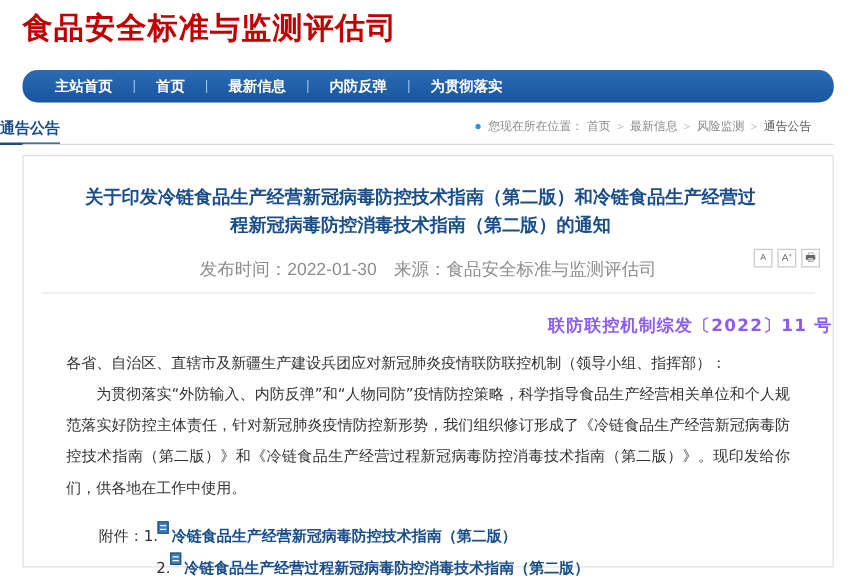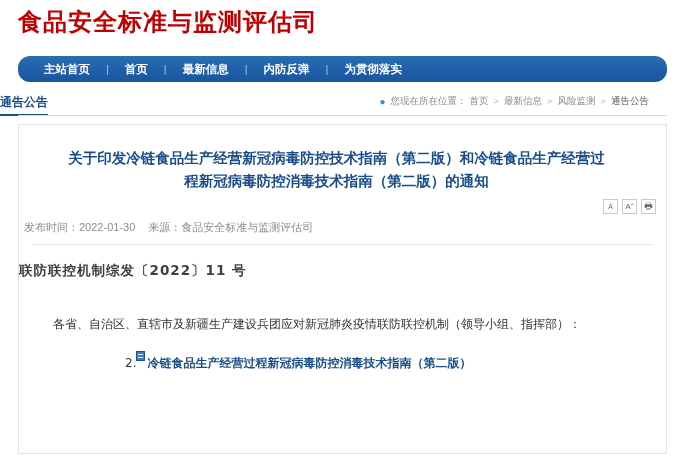--- a/index.html
+++ b/index.html
@@ -123,23 +123,23 @@
   .art-title {
     margin: 22px 58px 0 46px;
     text-align: center;
     font-size: 14.5px;
     font-weight: bold;
     color: #1a4e8a;
     line-height: 23px;
     font-family: "DejaVu Sans", "Liberation Sans", sans-serif;
   }
   .art-meta {
-    margin-top: 27px;
-    text-align: left;
-    font-size: 11px;
+    margin-top: 14px;
+    text-align: center;
+    font-size: 14px;
     color: #8d8d8d;
   }
   .art-meta span { margin: 0 5px; }
 
   
   .tool-buttons {
     position: absolute;
     right: 10px;
     top: 74px;
     display: flex;
@@ -164,30 +164,30 @@
   .tool-btn.print { font-size: 9px; }
 
   .meta-rule {
     margin: 9px 14px 0 14px;
     height: 1px;
     background: #e6e6e6;
   }
 
   .doc-number {
     margin-top: 17px;
-    text-align: left;
+    text-align: right;
     font-size: 13.5px;
     font-weight: bold;
-    color: #404040;
+    color: #8b5cf6;
     letter-spacing: 1px;
     font-family: "DejaVu Sans", "Liberation Sans", sans-serif;
   }
 
   .body-text {
-    margin: 32px 34px 0 34px;
+    margin: 8px 34px 0 34px;
     font-size: 12px;
     line-height: 25px;
     color: #333;
     text-align: justify;
     font-family: "DejaVu Sans", "Liberation Sans", sans-serif;
   }
   .body-text p { margin: 0; }
   .indent2 { text-indent: 24px; }
 
   .attach-block {
@@ -278,23 +278,30 @@
       <div class="tool-btn">A⁺</div>
       <div class="tool-btn print">🖶</div>
     </div>
 
     <div class="meta-rule"></div>
 
     <div class="doc-number">联防联控机制综发〔2022〕11 号</div>
 
     <div class="body-text">
       <p>各省、自治区、直辖市及新疆生产建设兵团应对新冠肺炎疫情联防联控机制（领导小组、指挥部）：</p>
+      <p class="indent2">为贯彻落实“外防输入、内防反弹”和“人物同防”疫情防控策略，科学指导食品生产经营相关单位和个人规范落实好防控主体责任，针对新冠肺炎疫情防控新形势，我们组织修订形成了《冷链食品生产经营新冠病毒防控技术指南（第二版）》和《冷链食品生产经营过程新冠病毒防控消毒技术指南（第二版）》。现印发给你们，供各地在工作中使用。</p>
     </div>
 
     <div class="attach-block">
+      <div class="attach-row">
+        <span class="attach-label">附件：</span>
+        <span class="attach-num">1.</span>
+        <span class="file-icon"></span>
+        <a class="attach-link">冷链食品生产经营新冠病毒防控技术指南（第二版）</a>
+      </div>
       <div class="attach-row attach-indent">
         <span class="attach-num">2.</span>
         <span class="file-icon"></span>
         <a class="attach-link">冷链食品生产经营过程新冠病毒防控消毒技术指南（第二版）</a>
       </div>
     </div>
 
   </div>
 </div>
 

